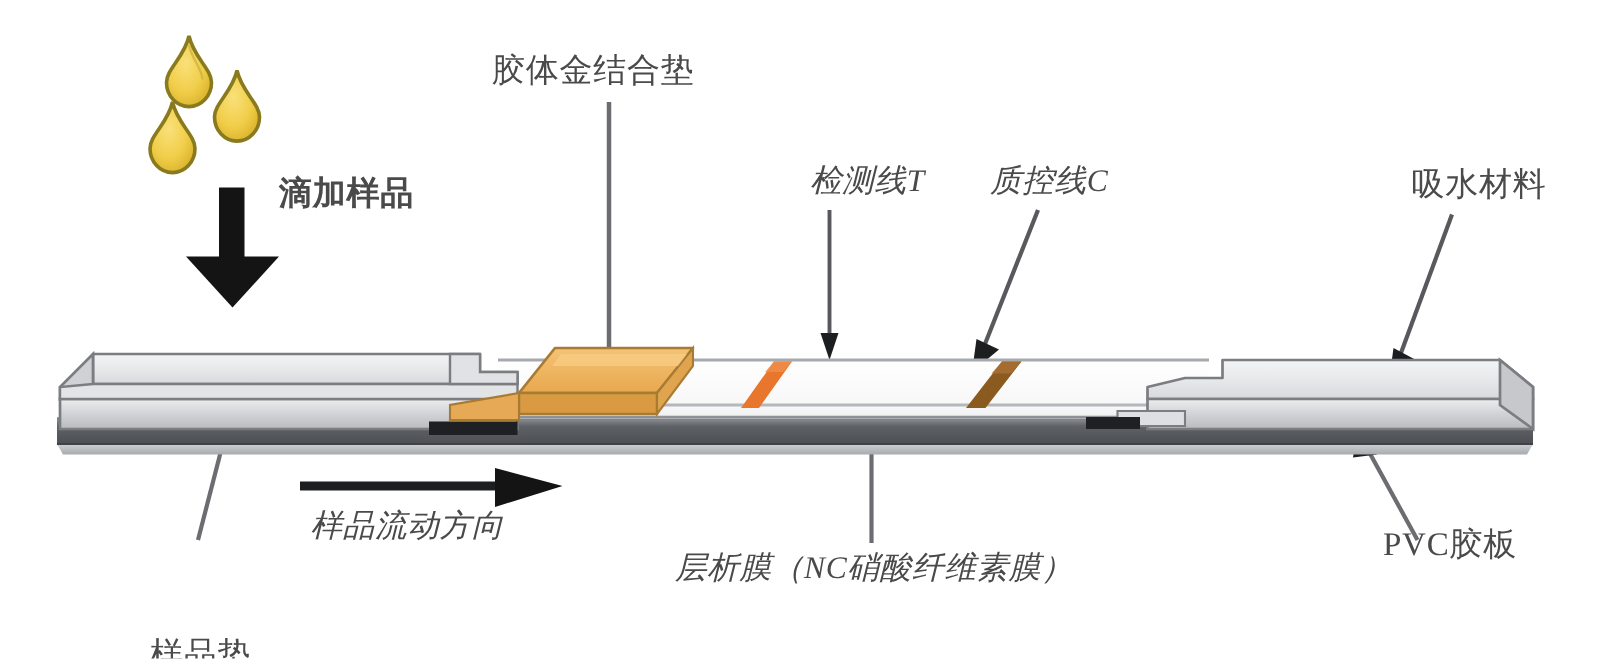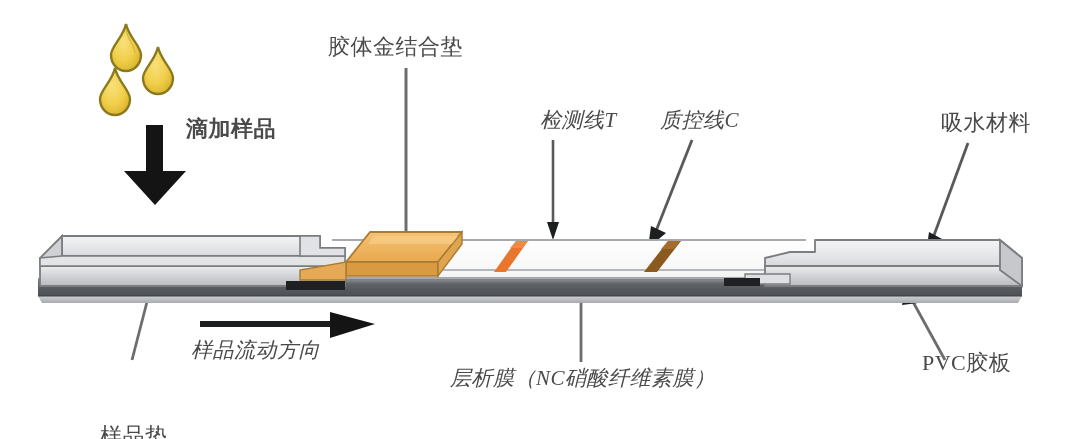--- a/index.html
+++ b/index.html
@@ -26,21 +26,21 @@
   .lbl-22{font-size:22px;}
   .lbl-21{font-size:21px;font-style:italic;}
 
   
   #lbl-add-sample   {left:186px; top:118px;font-weight:bold;}
   #lbl-conj-pad     {left:328px; top:36px;}
   #lbl-test-line    {left:540px; top:110px;}
   #lbl-control-line {left:660px; top:110px;}
   #lbl-absorbent    {left:922px; top:112px;margin-left:19px;}
   #lbl-sample-pad   {left:100px; top:384px;margin-top:41px;}
-  #lbl-flow-dir     {left:191px; top:340px;}
+  #lbl-flow-dir     {left:207px; top:340px;}
   #lbl-membrane     {left:450px; top:368px;}
   #lbl-pvc          {left:922px; top:352px;}
 </style>
 </head>
 <body>
 
 <div id="stage">
 <svg viewBox="0 0 1080 439" xmlns="http://www.w3.org/2000/svg">
   <defs>
     <linearGradient id="padTopGrad" x1="0" y1="0" x2="0" y2="1">

